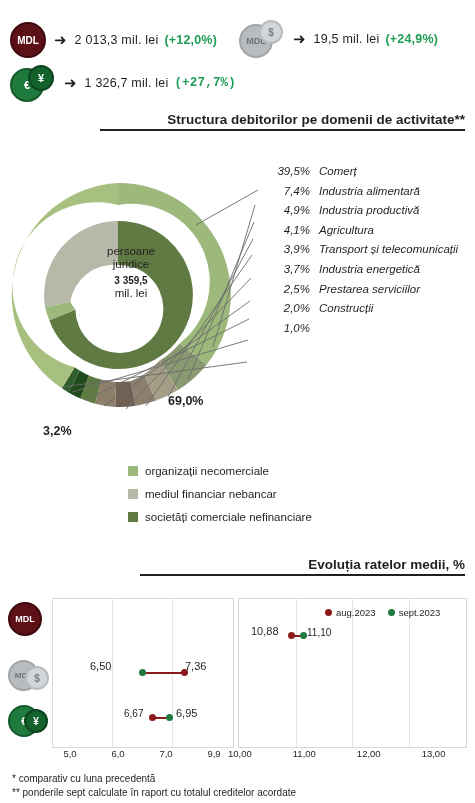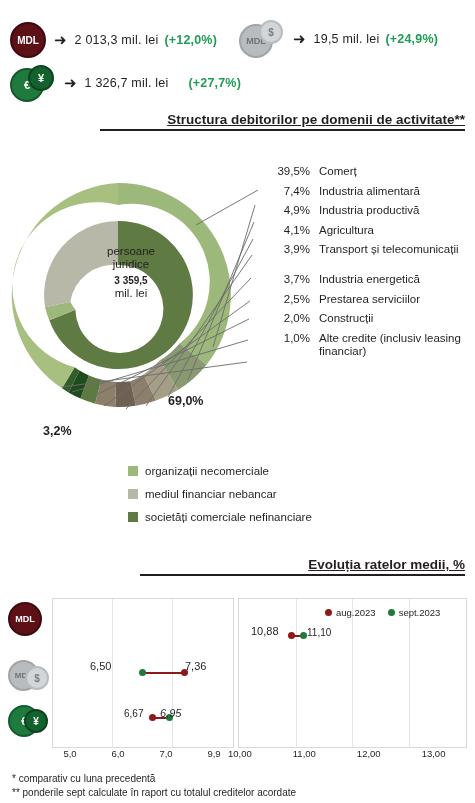--- a/index.html
+++ b/index.html
@@ -22,27 +22,27 @@
       position:absolute;left:14px;top:9px;}
   .coin-green{width:30px;height:30px;background:#1f7a3d;border:2px solid #15592c;font-size:11px;}
   .coin-green2{width:22px;height:22px;background:#13612d;border:2px solid #0d4420;font-size:11px;
       position:absolute;left:15px;top:10px;}
   .arrow{margin:0 8px;font-size:15px;color:#231f20;}
   .val{font-size:12.5px;letter-spacing:.2px;}
   .pct{color:#1f9d55;font-weight:bold;}
   
   .heading{
     position:absolute;text-align:right;font-weight:bold;font-size:13.5px;
-    border-bottom:2px solid #231f20;padding-bottom:2px;text-decoration:underline;
+    border-bottom:2px solid #231f20;padding-bottom:2px;
   }
   
   .donut-wrap{position:absolute;left:0;top:150px;width:280px;height:290px;}
   
   .dlabels{position:absolute;left:270px;top:165px;width:205px;}
-  .dlabel{display:flex;font-size:11.5px;line-height:13px;margin-bottom:6.5px;}
+  .dlabel{display:flex;font-size:11.5px;line-height:13px;margin-bottom:6.5px;font-style:italic;}
   .dlabel .p{width:40px;text-align:right;flex:0 0 40px;}
   .dlabel .t{margin-left:9px;}
   .center-label{
     position:absolute;left:85px;top:245px;width:92px;text-align:center;
     font-size:11.5px;line-height:13px;
   }
   .center-label .big{font-size:10px;font-weight:bold;display:block;margin-top:3px;}
   .in-pct{position:absolute;font-weight:bold;font-size:12.5px;}
   
   .legend{position:absolute;left:128px;top:465px;font-size:11.5px;}
@@ -92,21 +92,21 @@
   <div style="position:relative;width:52px;height:34px;">
     <div class="coin coin-green" style="position:absolute;left:0;top:2px;">
       <span>€</span>
     </div>
     <div class="coin coin-green2" style="left:18px;top:-1px;">
       <span>¥</span>
     </div>
   </div>
   <span class="arrow" style="margin-left:2px;">➜</span>
   <span class="val">1 326,7 mil. lei</span>
-  <span class="val pct" style="margin-left:20px;">(+27,7%)</span>
+  <span class="val pct" style="margin-left:6px;font-family:Liberation Mono, monospace;">(+27,7%)</span>
 </div>
 
 <div class="heading" style="left:100px;top:112px;width:365px;">Structura debitorilor pe domenii de activitate**</div>
 
 <div class="donut-wrap">
   <svg width="280" height="290" viewBox="0 0 280 290">
 
     <g>
 
       <path d="M118 33 A112 112 0 0 1 206.5 214.7 L179.6 193.4 A78 78 0 0 0 118 55 Z" fill="#9cb87a"></path>
@@ -177,35 +177,34 @@
     <span class="t">Industria productivă</span>
   </div>
   <div class="dlabel">
     <span class="p">4,1%</span>
     <span class="t">Agricultura</span>
   </div>
   <div class="dlabel" style="margin-bottom:5px;">
     <span class="p">3,9%</span>
     <span class="t" style="max-width:140px;">Transport și telecomunicații</span>
   </div>
-  <div class="dlabel" style="margin-top:17px;">
+  <div class="dlabel" style="margin-top:7px;">
     <span class="p">3,7%</span>
     <span class="t">Industria energetică</span>
   </div>
   <div class="dlabel">
     <span class="p">2,5%</span>
     <span class="t">Prestarea serviciilor</span>
   </div>
   <div class="dlabel">
     <span class="p">2,0%</span>
     <span class="t">Construcții</span>
   </div>
   <div class="dlabel">
     <span class="p">1,0%</span>
-    <span class="t" style="max-width:160px;">Alte credite (inclusiv leasing financiar)</span>
   </div>
 </div>
 
 <div class="legend">
   <div class="lrow">
     <span class="swatch" style="background:#9cb87a;"></span>
     <span>organizații necomerciale</span>
   </div>
   <div class="lrow">
     <span class="swatch" style="background:#b8b8a8;"></span>
@@ -253,21 +252,21 @@
   <div class="dot-green" style="left:86px;top:70px;"></div>
   <div class="dot-red" style="left:128px;top:70px;"></div>
 
   <div class="dotline" style="left:99px;top:118px;width:17px;"></div>
   <div class="dot-red" style="left:96px;top:115px;"></div>
   <div class="dot-green" style="left:113px;top:115px;"></div>
 </div>
 <div class="vlabel" style="left:90px;top:660px;">6,50</div>
 <div class="vlabel" style="left:185px;top:660px;">7,36</div>
 <div class="vlabel" style="left:124px;top:708px;font-size:10px;">6,67</div>
-<div class="vlabel" style="left:160px;top:707px;font-style:italic;">6,95</div>
+<div class="vlabel" style="left:176px;top:707px;">6,95</div>
 <div class="axis" style="left:46px;top:748px;width:192px;justify-content:center;">
   <span>5,0</span>
   <span>6,0</span>
   <span>7,0</span>
   <span>9,9</span>
 </div>
 
 <div class="panel" style="left:238px;top:598px;width:227px;height:148px;text-align:right;">
   <div class="vgrid" style="left:57px;top:0;height:148px;"></div>
   <div class="vgrid" style="left:113px;top:0;height:148px;"></div>

